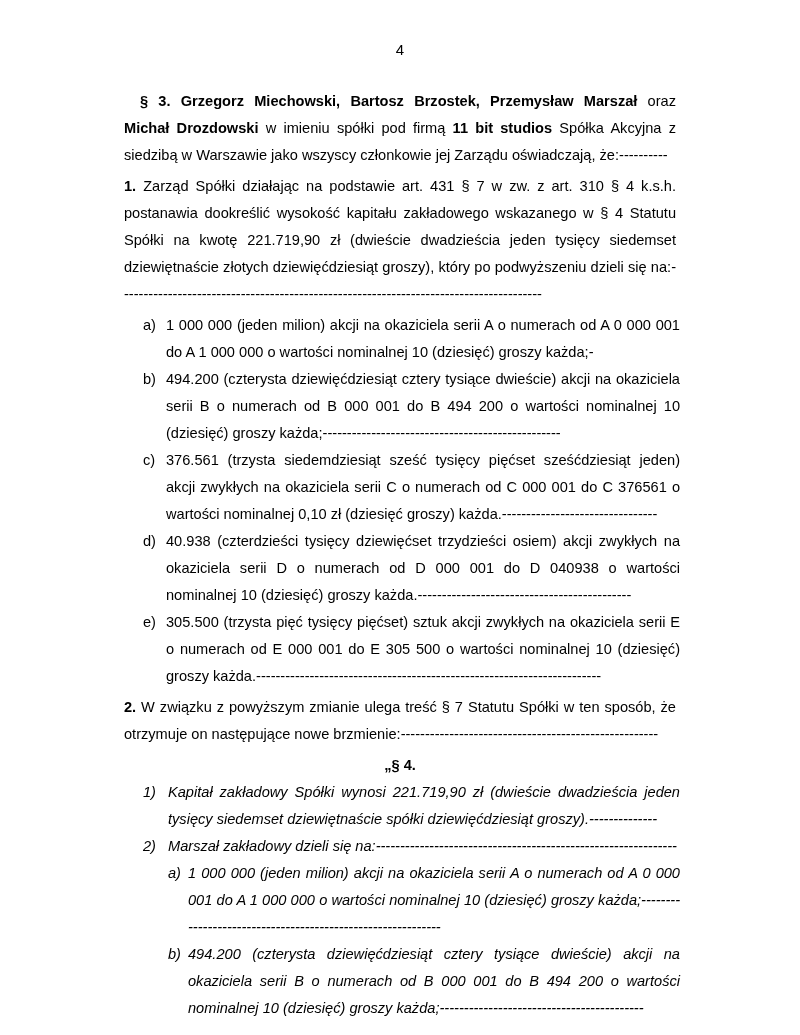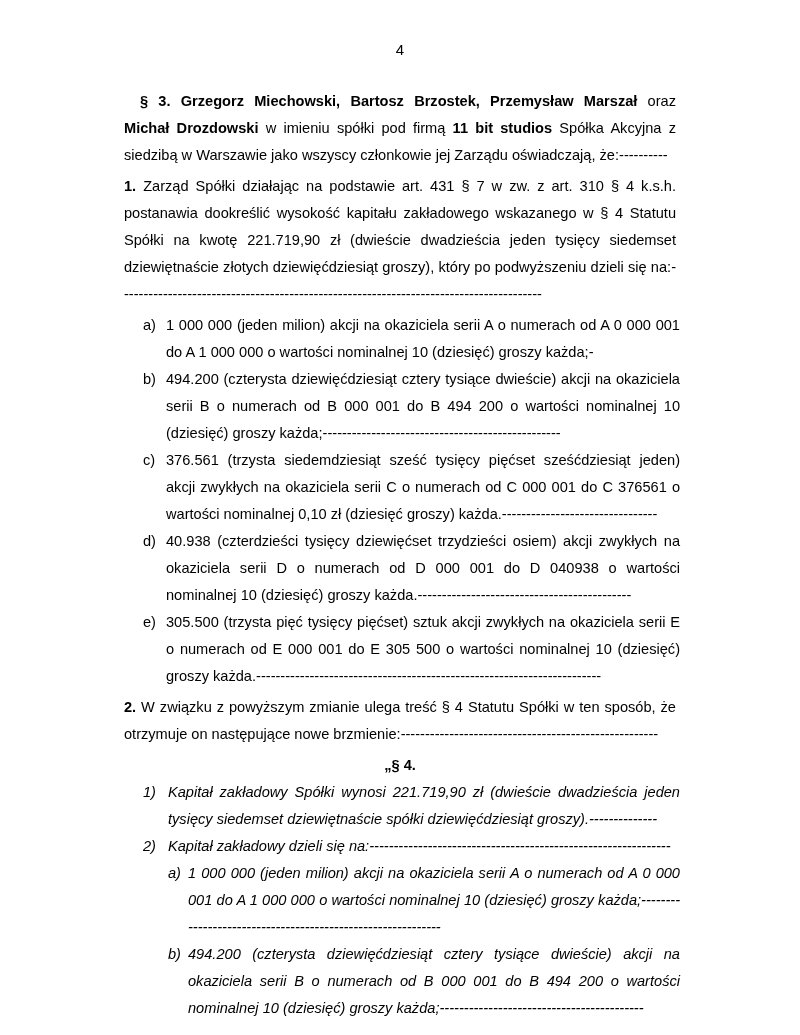--- a/index.html
+++ b/index.html
@@ -145,31 +145,31 @@
         <span class="marker">c)</span><span>376.561 (trzysta siedemdziesiąt sześć tysięcy pięćset sześćdziesiąt jeden) akcji zwykłych na okaziciela serii C o numerach od C 000 001 do C 376561 o wartości nominalnej 0,10 zł (dziesięć groszy) każda.</span><span class="fill">--------------------------------</span>
       </li>
       <li>
         <span class="marker">d)</span><span>40.938 (czterdzieści tysięcy dziewięćset trzydzieści osiem) akcji zwykłych na okaziciela serii D o numerach od D 000 001 do D 040938 o wartości nominalnej 10 (dziesięć) groszy każda.</span><span class="fill">--------------------------------------------</span>
       </li>
       <li>
         <span class="marker">e)</span><span>305.500 (trzysta pięć tysięcy pięćset) sztuk akcji zwykłych na okaziciela serii E o numerach od E 000 001 do E 305 500 o wartości nominalnej 10 (dziesięć) groszy każda.</span><span class="fill">-----------------------------------------------------------------------</span>
       </li>
     </ul>
 
-    <p class="para"><b>2.</b><span> W związku z powyższym zmianie ulega treść § 4 Statutu Spółki w ten sposób, że otrzymuje on następujące nowe brzmienie:</span><span class="fill">-----------------------------------------------------</span></p>
+    <p class="para"><b>2.</b><span> W związku z powyższym zmianie ulega treść § 7 Statutu Spółki w ten sposób, że otrzymuje on następujące nowe brzmienie:</span><span class="fill">-----------------------------------------------------</span></p>
 
     <p class="heading-center">„§ 4.</p>
 
     <div class="italic-block">
       <ul class="num-list">
         <li>
           <span class="marker">1)</span><span>Kapitał zakładowy Spółki wynosi 221.719,90 zł (dwieście dwadzieścia jeden tysięcy siedemset dziewiętnaście spółki dziewięćdziesiąt groszy).</span><span class="fill">--------------</span>
         </li>
         <li>
-          <span class="marker">2)</span><span>Kapitał zakładowy dzieli się na:</span><span class="fill">--------------------------------------------------------------</span>
+          <span class="marker">2)</span><span>Marszał zakładowy dzieli się na:</span><span class="fill">--------------------------------------------------------------</span>
           <ul class="alpha-list-nested">
             <li>
               <span class="marker">a)</span><span>1 000 000 (jeden milion) akcji na okaziciela serii A o numerach od A 0 000 001 do A 1 000 000 o wartości nominalnej 10 (dziesięć) groszy każda;</span><span class="fill">------------------------------------------------------------</span>
             </li>
             <li>
               <span class="marker">b)</span><span>494.200 (czterysta dziewięćdziesiąt cztery tysiące dwieście) akcji na okaziciela serii B o numerach od B 000 001 do B 494 200 o wartości nominalnej 10 (dziesięć) groszy każda;</span><span class="fill">------------------------------------------</span>
             </li>
           </ul>
         </li>
       </ul>

